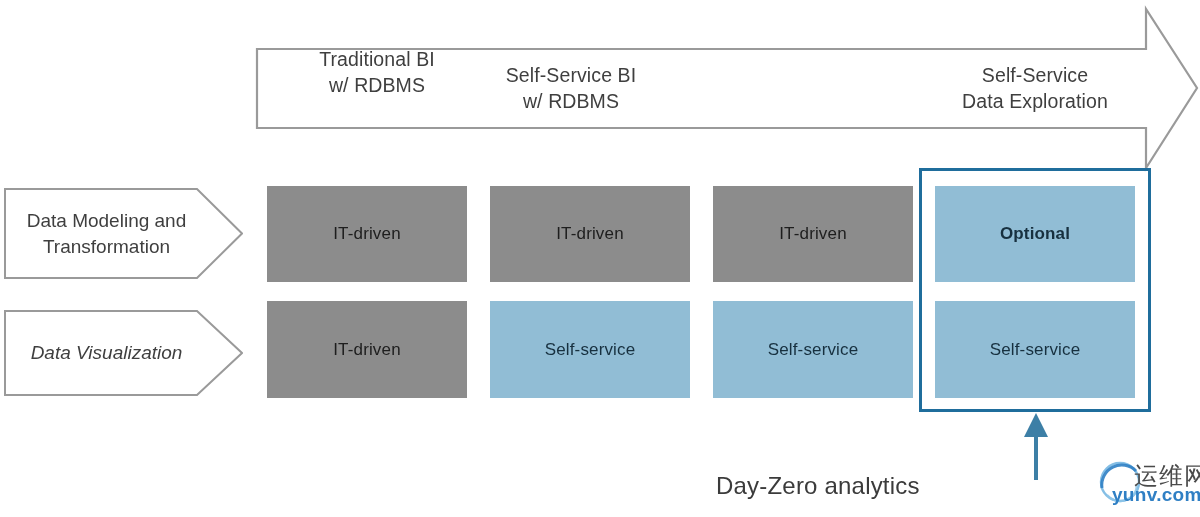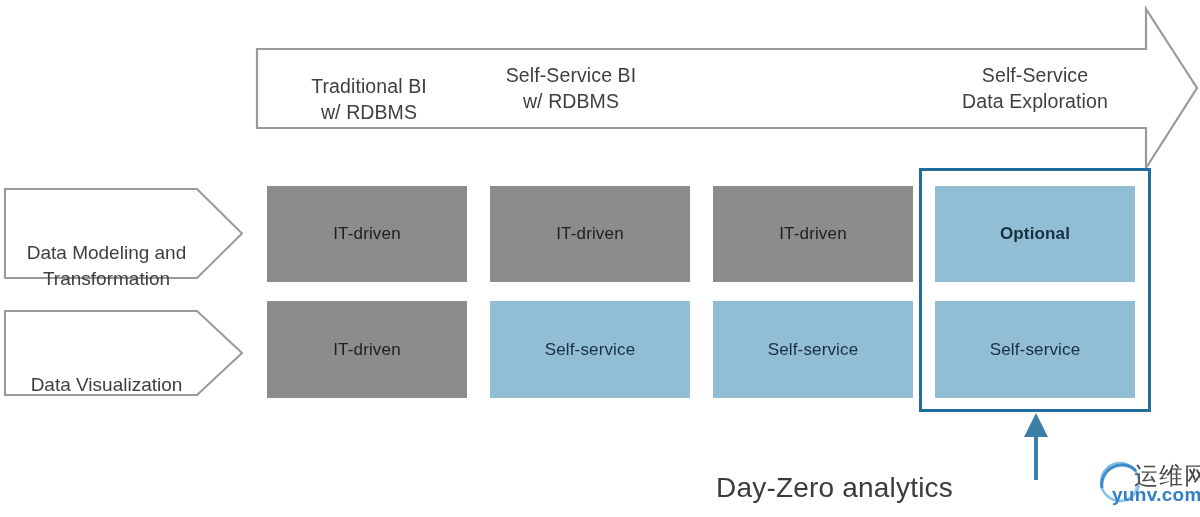--- a/index.html
+++ b/index.html
@@ -55,24 +55,23 @@
     position: absolute;
     left: 10px;
     right: 44px;
     top: 50%;
     transform: translateY(-50%);
     text-align: center;
     font-size: 19px;
     line-height: 26px;
     color: #3f3f3f;
     white-space: pre-line;
-    margin-top: 32px;
   }
   #row-label-modeling { top: 188px; height: 91px; }
-  #row-label-visualization { top: 310px; height: 86px; }
+  #row-label-visualization { top: 310px; height: 86px; font-style: italic; }
 
   
   .cell {
     position: absolute;
     display: flex;
     align-items: center;
     justify-content: center;
     font-size: 17px;
     letter-spacing: 0.15px;
   }
@@ -97,21 +96,21 @@
   }
   #callout-arrow {
     left: 1012px;
     top: 412px;
     width: 48px;
     height: 70px;
   }
   #callout-caption {
     left: 716px;
     top: 472px;
-    font-size: 28px;
+    font-size: 24px;
     color: #3b3b3b;
     letter-spacing: 0.2px;
     white-space: nowrap;
   }
 
   
   #watermark {
     left: 1092px;
     top: 458px;
     width: 108px;
@@ -142,21 +141,21 @@
 <body>
 
 <div id="canvas">
 
   <div class="abs" id="maturity-banner">
     <svg width="1200" height="175" viewBox="0 0 1200 175" xmlns="http://www.w3.org/2000/svg">
       <polygon points="257,49 1146,49 1146,9 1197,88 1146,168 1146,128 257,128" fill="#ffffff" stroke="#9a9a9a" stroke-width="2.2"></polygon>
     </svg>
   </div>
 
-  <div class="stage-label" style="left:258px; top:73px; width:222px;">Traditional BI
+  <div class="stage-label" style="left:258px; top:46px; width:222px;padding-left:8px;">Traditional BI
 w/ RDBMS</div>
   <div class="stage-label" style="left:460px; top:62px; width:222px;">Self-Service BI
 w/ RDBMS</div>
   <div class="stage-label" style="left:924px; top:62px; width:222px;">Self-Service
 Data Exploration</div>
 
   <div class="row-label" id="row-label-modeling">
     <div class="shape">
       <svg width="239" height="91" viewBox="0 0 239 91" preserveAspectRatio="none" xmlns="http://www.w3.org/2000/svg">
         <polygon points="1,1 193,1 238,45.5 193,90 1,90" fill="#ffffff" stroke="#9a9a9a" stroke-width="2"></polygon>

